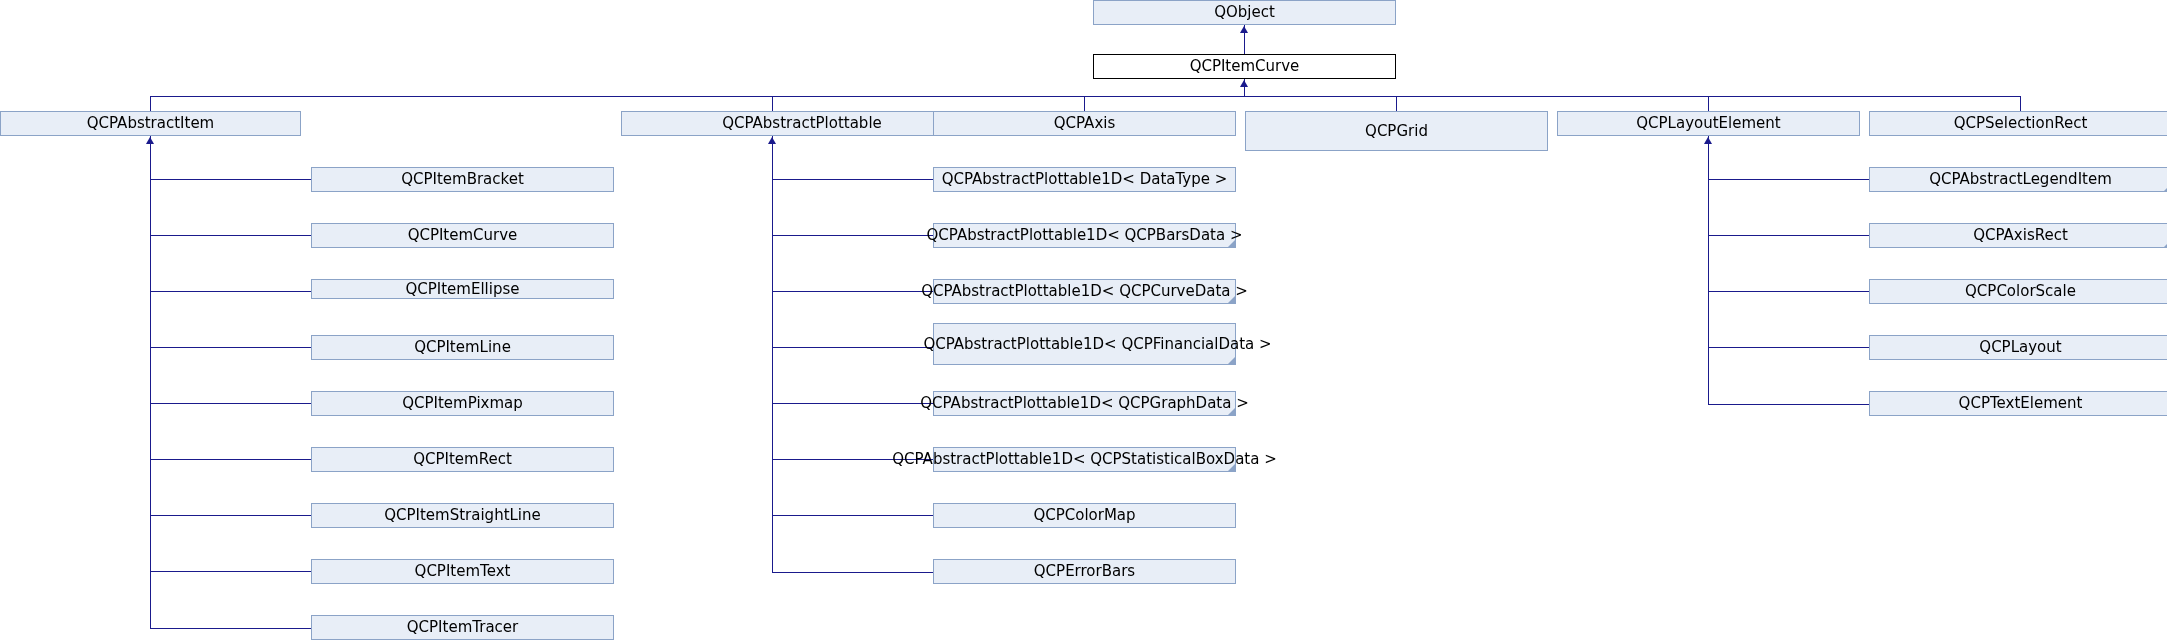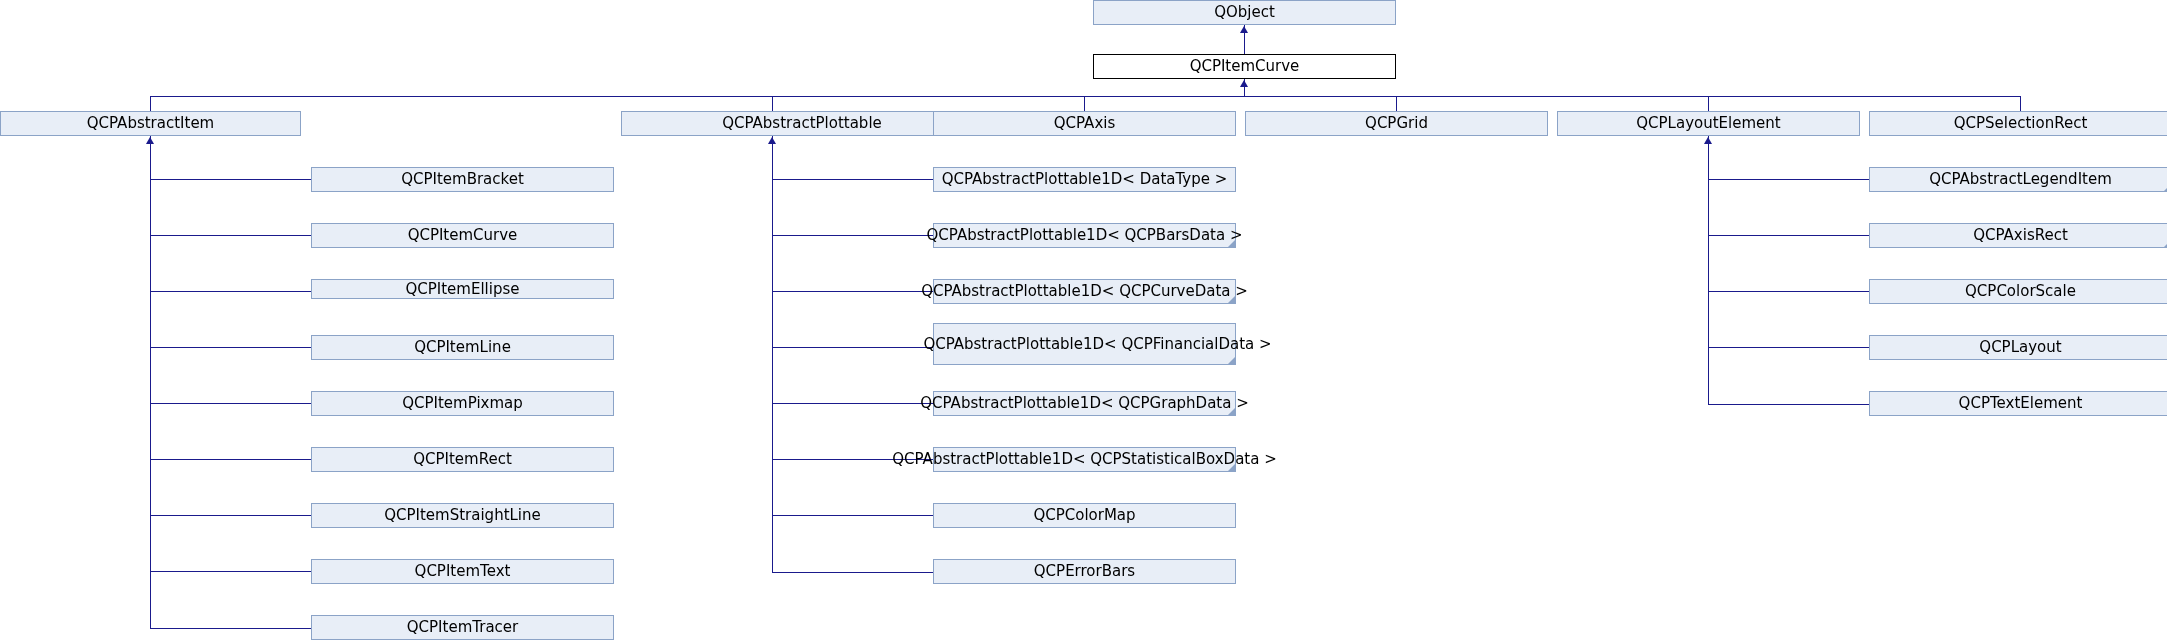--- a/index.html
+++ b/index.html
@@ -118,21 +118,21 @@
     </div>
     <div class="node" style="left: 0px; top: 111px; width: 301px; height: 25px;">
       <span class="label">QCPAbstractItem</span>
     </div>
     <div class="node" style="left: 621px; top: 111px; width: 362px; height: 25px;">
       <span class="label">QCPAbstractPlottable</span>
     </div>
     <div class="node" style="left: 933px; top: 111px; width: 303px; height: 25px;">
       <span class="label">QCPAxis</span>
     </div>
-    <div class="node" style="left: 1245px; top: 111px; width: 303px; height: 25px;">
+    <div class="node" style="left: 1245px; top: 111px; width: 303px; height: 40px;">
       <span class="label">QCPGrid</span>
     </div>
     <div class="node" style="left: 1557px; top: 111px; width: 303px; height: 25px;">
       <span class="label">QCPLayoutElement</span>
     </div>
     <div class="node" style="left: 1869px; top: 111px; width: 303px; height: 25px;">
       <span class="label">QCPSelectionRect</span>
     </div>
     <div class="node" style="left: 311px; top: 167px; width: 303px; height: 25px;">
       <span class="label">QCPItemBracket</span>

